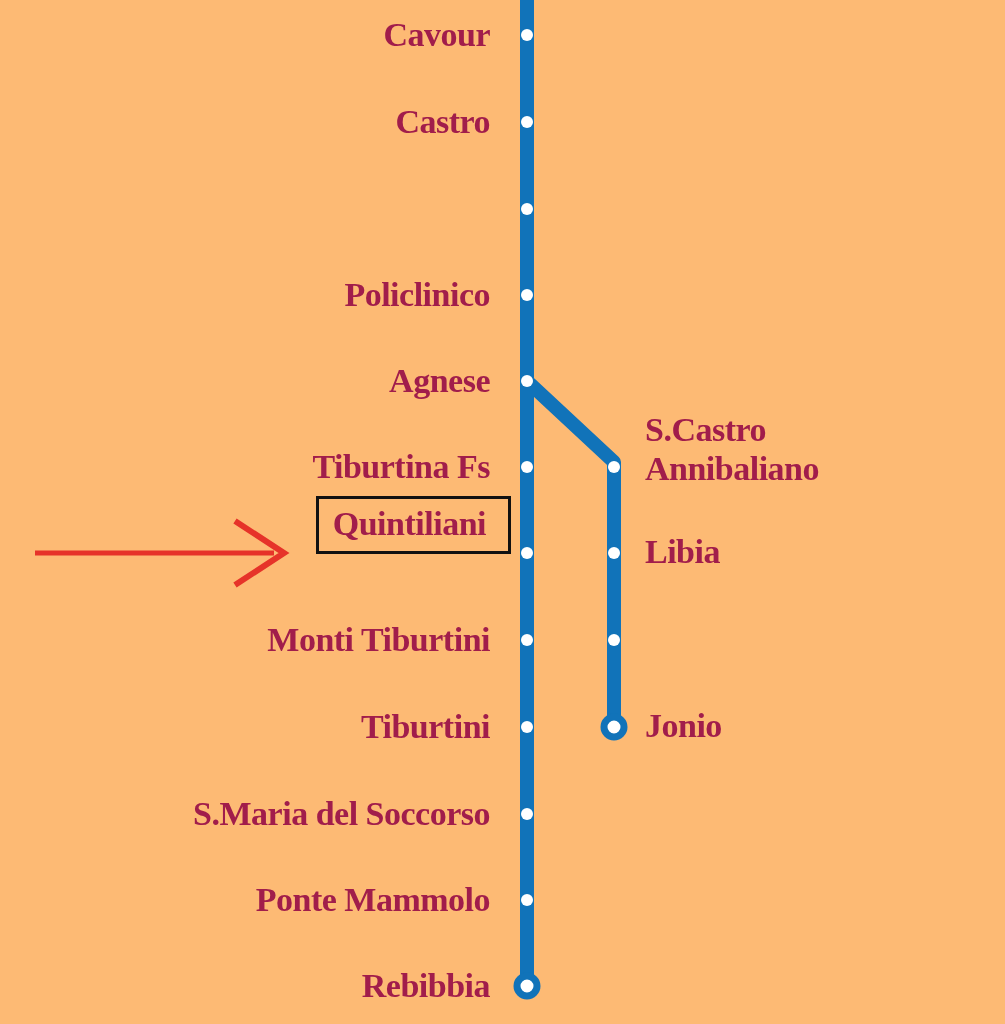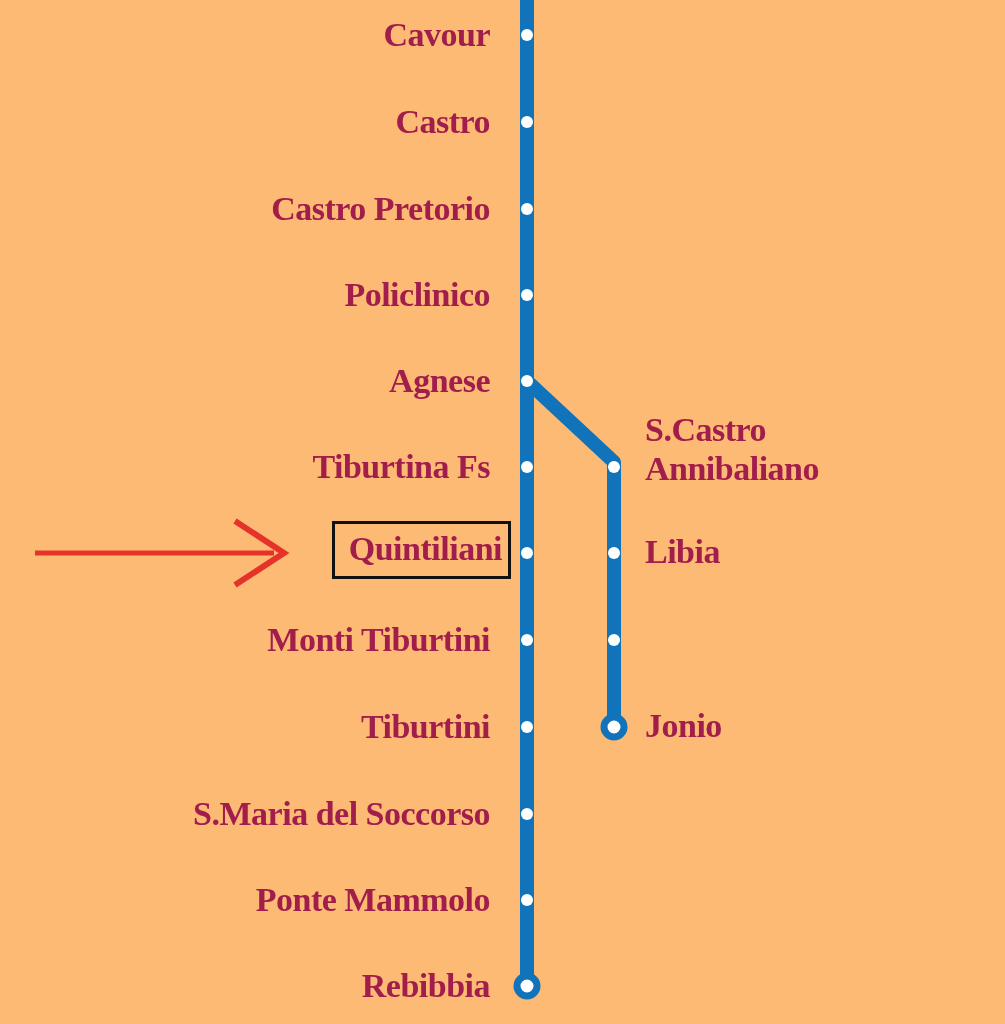--- a/index.html
+++ b/index.html
@@ -21,24 +21,24 @@
     font-weight: bold;
     font-size: 34px;
     color: var(--label-color, #a11d4b);
     white-space: pre-line;
     letter-spacing: -0.5px;
   }
   .main-label { left: 0; right: 515px; text-align: right; line-height: 42px; }
   .branch-label { left: 645px; line-height: 39px; }
   .highlight-box {
     position: absolute;
-    top: 521px;
+    top: 496px;
     right: 494px;
     border: 3px solid var(--box-color, #111111);
-    padding: 7px 6px 9px 14px;
+    padding: 7px 22px 9px 14px;
   }
   .highlight-box .st-label-inline {
     font-weight: bold;
     font-size: 34px;
     color: var(--label-color, #a11d4b);
     letter-spacing: -0.5px;
     line-height: 36px;
   }
 </style>
 </head>
@@ -70,21 +70,20 @@
     <circle class="station-dot" cx="614" cy="467" r="6"></circle>
     <circle class="station-dot" cx="614" cy="553" r="6"></circle>
     <circle class="station-dot" cx="614" cy="640" r="6"></circle>
 
     <path class="arrow-line" d="M35,553 L274,553" stroke-width="5"></path>
     <path class="arrow-line" d="M235,521 L284,553 L235,585" stroke-width="6"></path>
   </svg>
 
   <div class="st-label main-label" style="top:14px">Cavour</div>
   <div class="st-label main-label" style="top:101px">Castro</div>
-  <div class="st-label main-label" style="top:188px">Castro Pretorio</div>
   <div class="st-label main-label" style="top:274px">Policlinico</div>
   <div class="st-label main-label" style="top:360px">Agnese</div>
   <div class="st-label main-label" style="top:446px">Tiburtina Fs</div>
 
   <div class="highlight-box">
     <span class="st-label-inline">Quintiliani</span>
   </div>
 
   <div class="st-label main-label" style="top:619px">Monti Tiburtini</div>
   <div class="st-label main-label" style="top:706px">Tiburtini</div>

